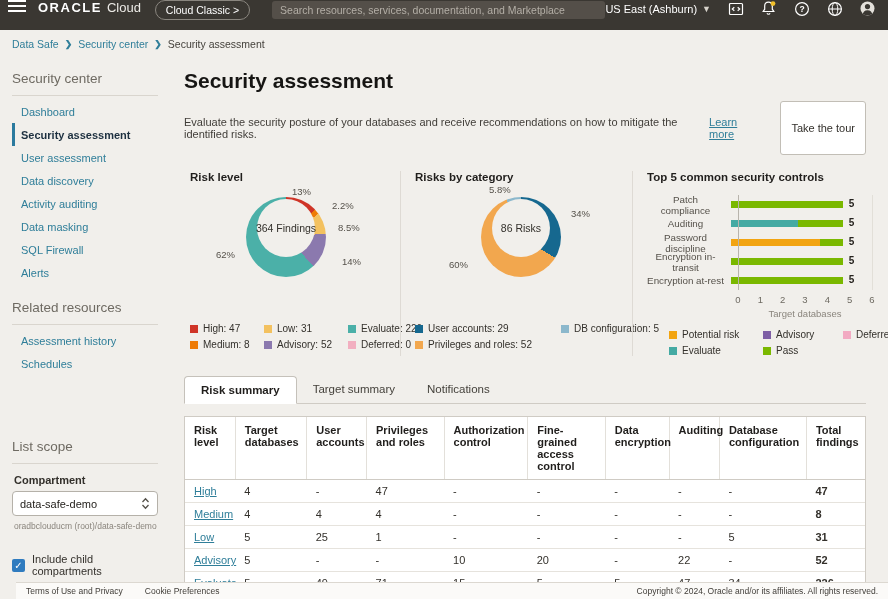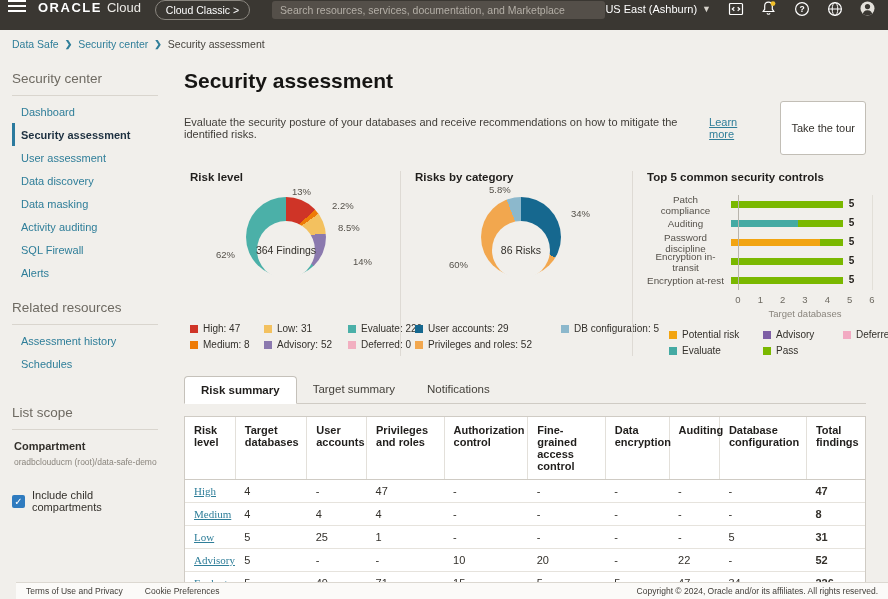--- a/index.html
+++ b/index.html
@@ -30,21 +30,21 @@
   .breadcrumb .current { color:#45423c; }
 
   
   .layout { flex:1; display:flex; min-height:0; }
   .sidebar { width:170px; flex:none; padding:6px 12px 0 12px; }
   .side-h { font-size:13.5px; color:#6e6a62; margin-top:8px; }
   .side-div { border:none; border-top:1px solid #d9d5ce; margin:9px 0 4px 0; }
   .side-nav { display:flex; flex-direction:column; }
   .side-item { font-size:11px; color:#2f7e99; text-decoration:none; padding:5.5px 0 5.5px 6px; border-left:3px solid transparent; cursor:pointer; }
   .side-item.active { color:#1d3040; font-weight:bold; border-left:3px solid #2b7a9e; }
-  .listscope { margin-top:30px; }
+  .listscope { margin-top:64px; }
   .comp-label { font-size:11px; font-weight:bold; color:#33302b; margin:10px 0 5px 2px; }
   .comp-select { width:146px; height:25px; background:#fff; border:1px solid #b5b1a9; border-radius:4px; display:flex; align-items:center; justify-content:space-between; padding:0 7px; font-size:11px; color:#25221e; cursor:pointer; }
   .comp-hint { font-size:8.5px; color:#8a857d; margin:5px 0 0 2px; }
   .check-row { display:flex; align-items:center; gap:7px; margin-top:22px; }
   .checkbox { width:13px; height:13px; background:#2f7bbf; border-radius:2px; color:#fff; font-size:10px; line-height:13px; text-align:center; cursor:pointer; flex:none; }
   .check-label { font-size:11px; color:#33302b; }
 
   
   .main { flex:1; min-width:0; padding:8px 22px 0 14px; }
   .page-title { font-size:21px; font-weight:bold; color:#161513; margin-top:4px; }
@@ -56,36 +56,36 @@
   
   .charts { display:flex; margin-top:16px; }
   .chart-panel { padding:0 6px; }
   .chart-panel + .chart-panel { border-left:1px solid #dedad4; }
   .cp1 { width:216px; }
   .cp2 { width:232px; padding-left:14px; }
   .cp3 { flex:1; padding-left:14px; }
   .chart-title { font-size:11.5px; font-weight:bold; color:#201e1c; }
   .donut-zone { position:relative; height:112px; margin-top:14px; }
   .donut { position:absolute; width:80px; height:80px; border-radius:50%; }
-  .donut .hole { position:absolute; left:11px; top:24px; width:58px; height:58px; border-radius:50%; background:#f1efeb; display:flex; align-items:center; justify-content:center; }
+  .donut .hole { position:absolute; left:11px; top:2px; width:58px; height:58px; border-radius:50%; background:#f1efeb; display:flex; align-items:center; justify-content:center; }
   .center-label { font-size:10.5px; color:#33302b; white-space:nowrap; }
   .pct { position:absolute; font-size:9.5px; color:#55514a; white-space:nowrap; }
   .legend { display:grid; font-size:10px; color:#33302b; row-gap:5px; margin-top:14px; }
   .lg1 { grid-template-columns:74px 84px 96px; }
   .lg2 { grid-template-columns:146px 120px; }
   .lg3 { grid-template-columns:94px 80px 76px; margin-top:10px; margin-left:22px; }
   .legend-item { display:flex; align-items:center; gap:5px; }
   .swatch { width:8px; height:8px; flex:none; }
 
   
   .d1 .donut { left:56px; }
   .d1 .pl0 { left:102px; top:-11px; }
   .d1 .pl1 { left:142px; top:3px; }
   .d1 .pl2 { left:148px; top:25px; }
-  .d1 .pl3 { left:163px; top:59px; }
+  .d1 .pl3 { left:152px; top:59px; }
   .d1 .pl4 { left:26px;  top:52px; }
   
   .d2 .donut { left:66px; }
   .d2 .pl0 { left:74px;  top:-13px; }
   .d2 .pl1 { left:156px; top:11px; }
   .d2 .pl2 { left:34px;  top:62px; }
 
   
   .bc-body { position:relative; margin-top:12px; }
   .bc-row { display:flex; align-items:center; height:19px; }
@@ -103,21 +103,21 @@
   .tabs { display:flex; margin-top:20px; border-bottom:1px solid #cfcbc4; }
   .tab { font-size:11.5px; color:#45423c; padding:7px 16px; cursor:pointer; margin-bottom:-1px; }
   .tab.active { background:#fff; border:1px solid #c5c1ba; border-bottom:1px solid #fff; border-radius:4px 4px 0 0; font-weight:bold; color:#201e1c; }
 
   
   .table-wrap { margin-top:12px; background:#fff; border:1px solid #cfcbc4; }
   table { width:100%; border-collapse:collapse; table-layout:fixed; }
   th { font-size:11px; font-weight:bold; color:#201e1c; text-align:left; vertical-align:top; padding:7px 9px; border-right:1px solid #e3e0da; border-bottom:1px solid #cfcbc4; }
   th:last-child { border-right:none; }
   td { font-size:11px; color:#33302b; padding:5px 9px; border-bottom:1px solid #e6e3dd; }
-  td a { color:#2f7e99; text-decoration:underline; cursor:pointer;font-family:Liberation Serif, serif; }
+  td a { color:#2f7e99; text-decoration:underline; cursor:pointer; }
   td.total { font-weight:bold; }
   .tfoot-cell { text-align:right; font-size:11px; color:#33302b; padding:7px 10px; }
 
   
   .footer { height:17px; flex:none; background:#fbfaf8; border-top:1px solid #dcd8d1; display:flex; align-items:center; padding:0 10px; font-size:8.5px; color:#403d38;margin-left:16px; }
   .footer a { color:#403d38; text-decoration:none; margin-right:22px; cursor:pointer; }
   .footer .copy { margin-left:auto; }
 </style>
 </head>
 <body>
@@ -197,36 +197,43 @@
   <div class="layout">
 
     <div class="sidebar">
       <div class="side-h">Security center</div>
       <hr class="side-div">
       <div class="side-nav">
           <a class="side-item">Dashboard</a>
           <a class="side-item active">Security assessment</a>
           <a class="side-item">User assessment</a>
           <a class="side-item">Data discovery</a>
+          <a class="side-item">Activity auditing</a>
           <a class="side-item">Data masking</a>
-          <a class="side-item">Activity auditing</a>
           <a class="side-item">SQL Firewall</a>
           <a class="side-item">Alerts</a>
         </div>
       <div class="side-h" style="margin-top:16px;">Related resources</div>
       <hr class="side-div">
       <div class="side-nav">
           <a class="side-item">Assessment history</a>
           <a class="side-item">Schedules</a>
         </div>
 
       <div class="listscope">
         <div class="side-h">List scope</div>
         <hr class="side-div">
         <div class="comp-label">Compartment</div>
+        <div class="comp-select">
+          <span>data-safe-demo</span>
+          <svg width="9" height="13" viewBox="0 0 9 13">
+              <path d="M1.5 5 L4.5 1.8 L7.5 5" fill="none" stroke="#55514a" stroke-width="1.3"></path>
+              <path d="M1.5 8 L4.5 11.2 L7.5 8" fill="none" stroke="#55514a" stroke-width="1.3"></path>
+            </svg>
+        </div>
         <div class="comp-hint">oradbclouducm (root)/data-safe-demo</div>
         <div class="check-row">
           <div class="checkbox">✓</div>
           <span class="check-label">Include child compartments</span>
         </div>
       </div>
     </div>
 
     <div class="main">
       <div class="page-title">Security assessment</div>

